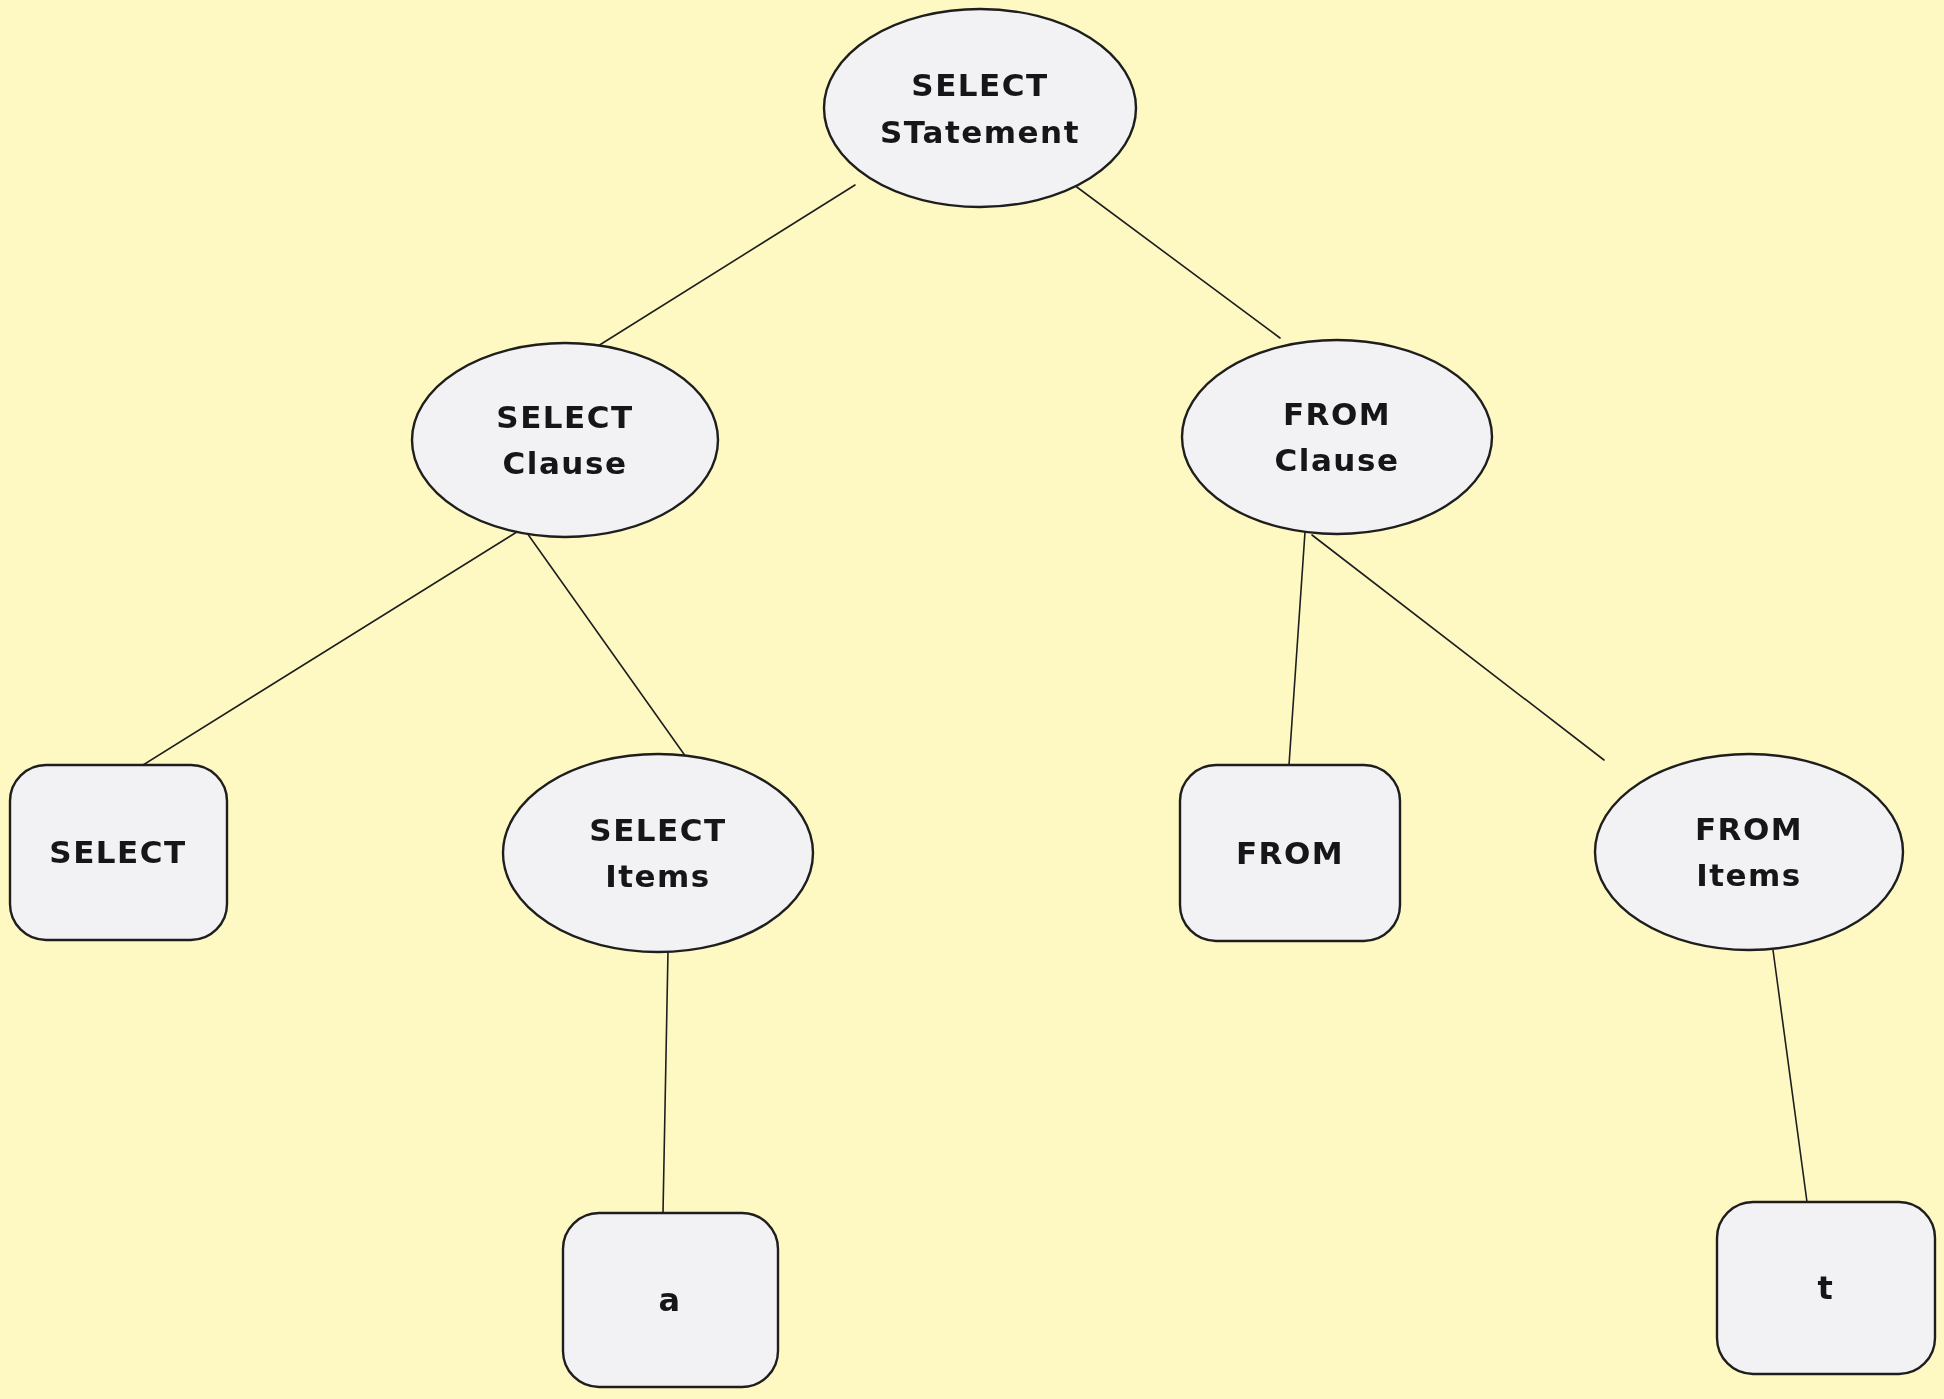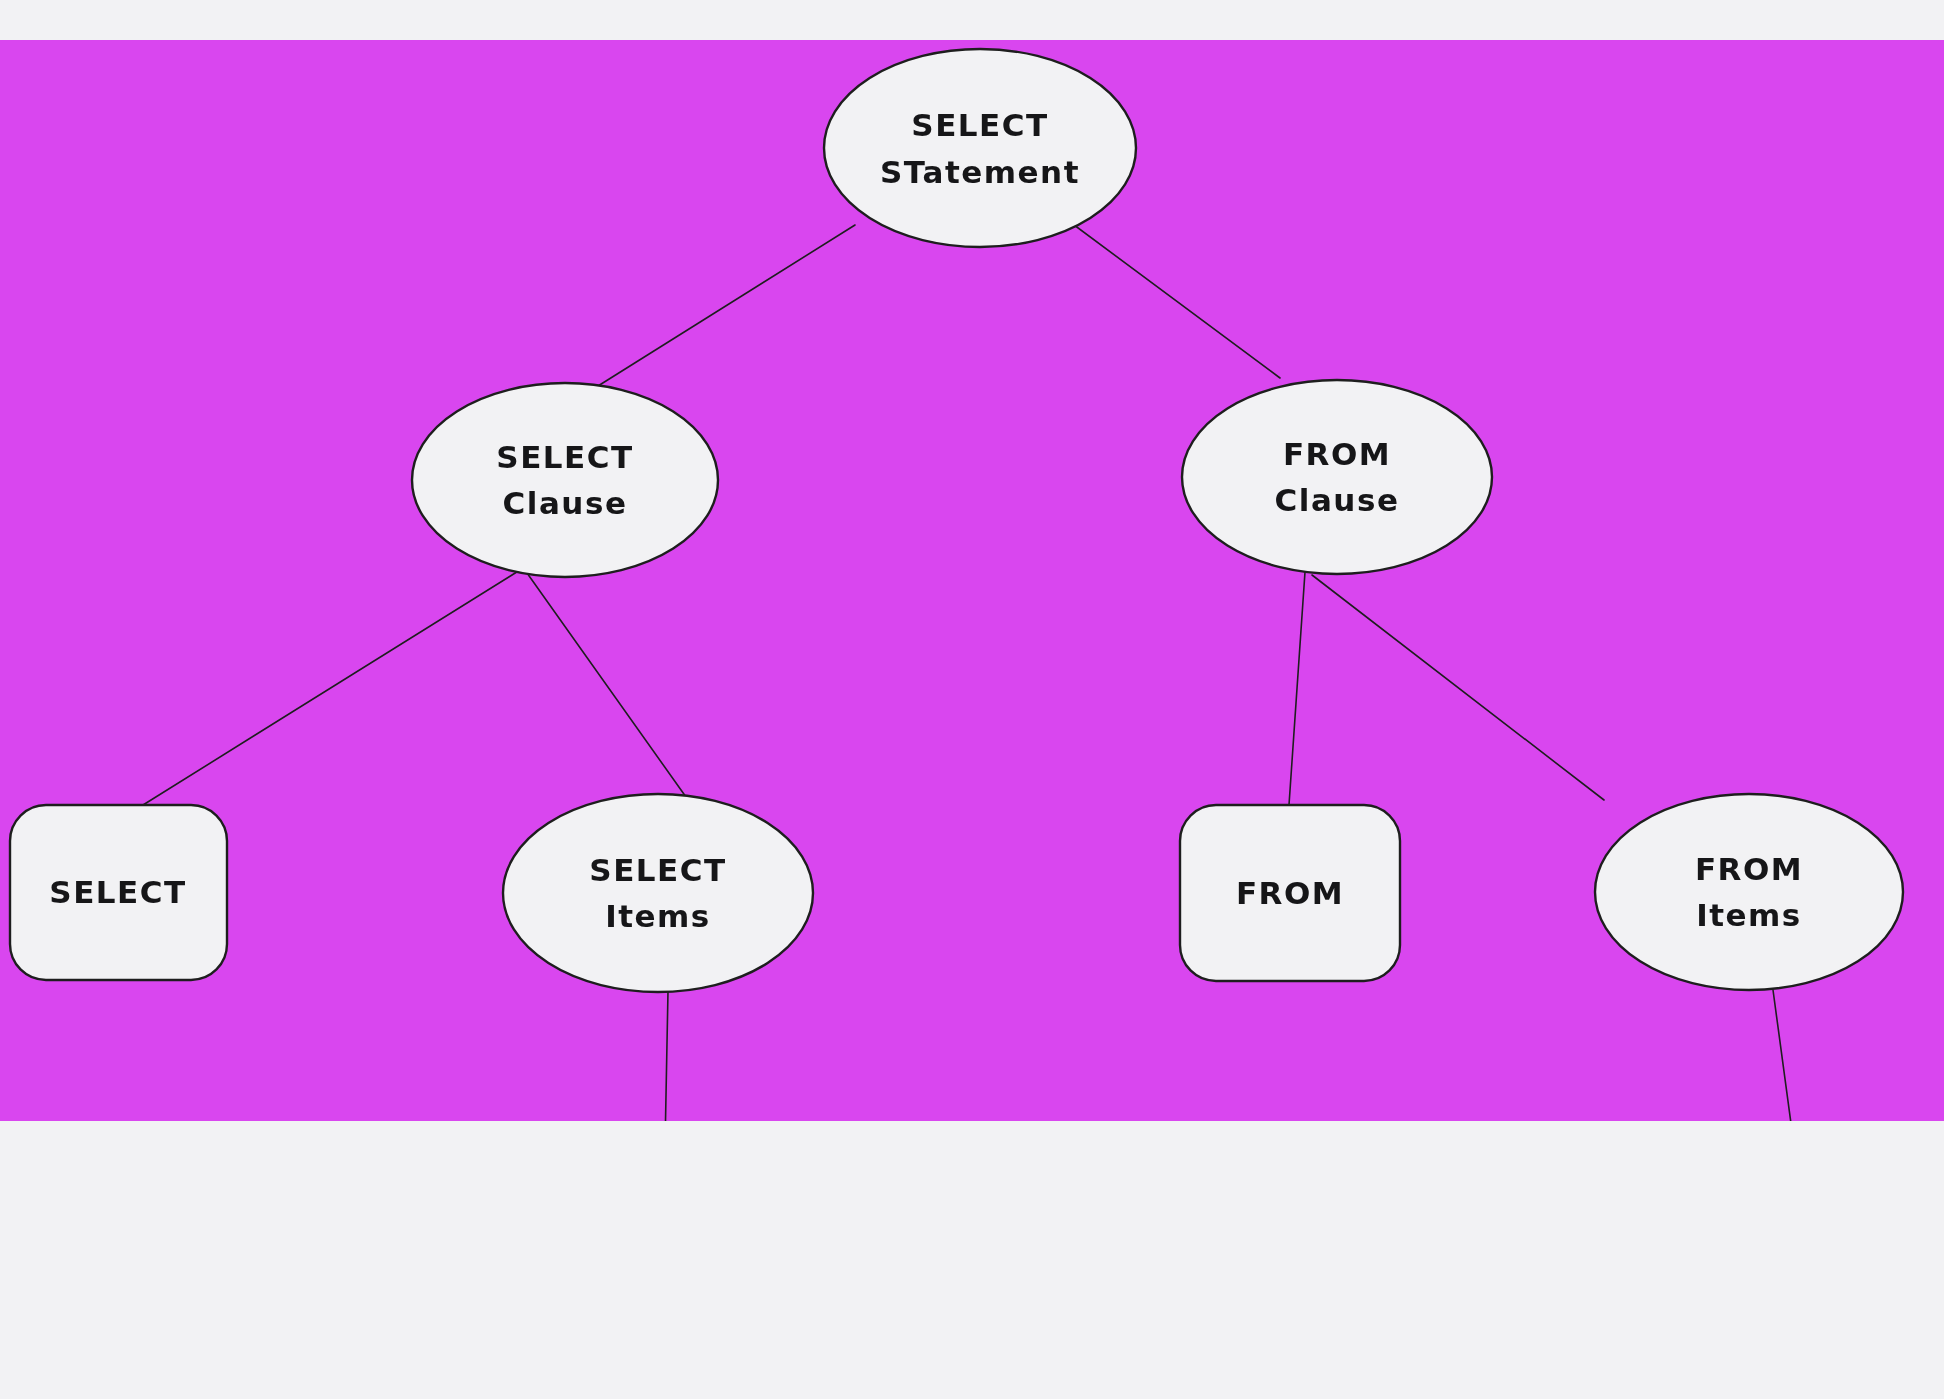--- a/index.html
+++ b/index.html
@@ -3,24 +3,23 @@
 <meta charset="utf-8">
 <style>
   html, body {
     margin: 0;
     padding: 0;
     background: #f2f2f4;
   }
   .canvas {
     position: relative;
     width: 1944px;
-    height: 1081px;
-    background: #d946ef;
+    height: 1399px;
+    background: #fef9c3;
     overflow: hidden;
-    margin-top: 40px;
   }
   svg { display: block; }
   .edge {
     stroke: #1e1e1e;
     stroke-width: 2;
     fill: none;
     stroke-linecap: round;
   }
   .edge.thin { stroke-width: 1.6; }
   .shape {

